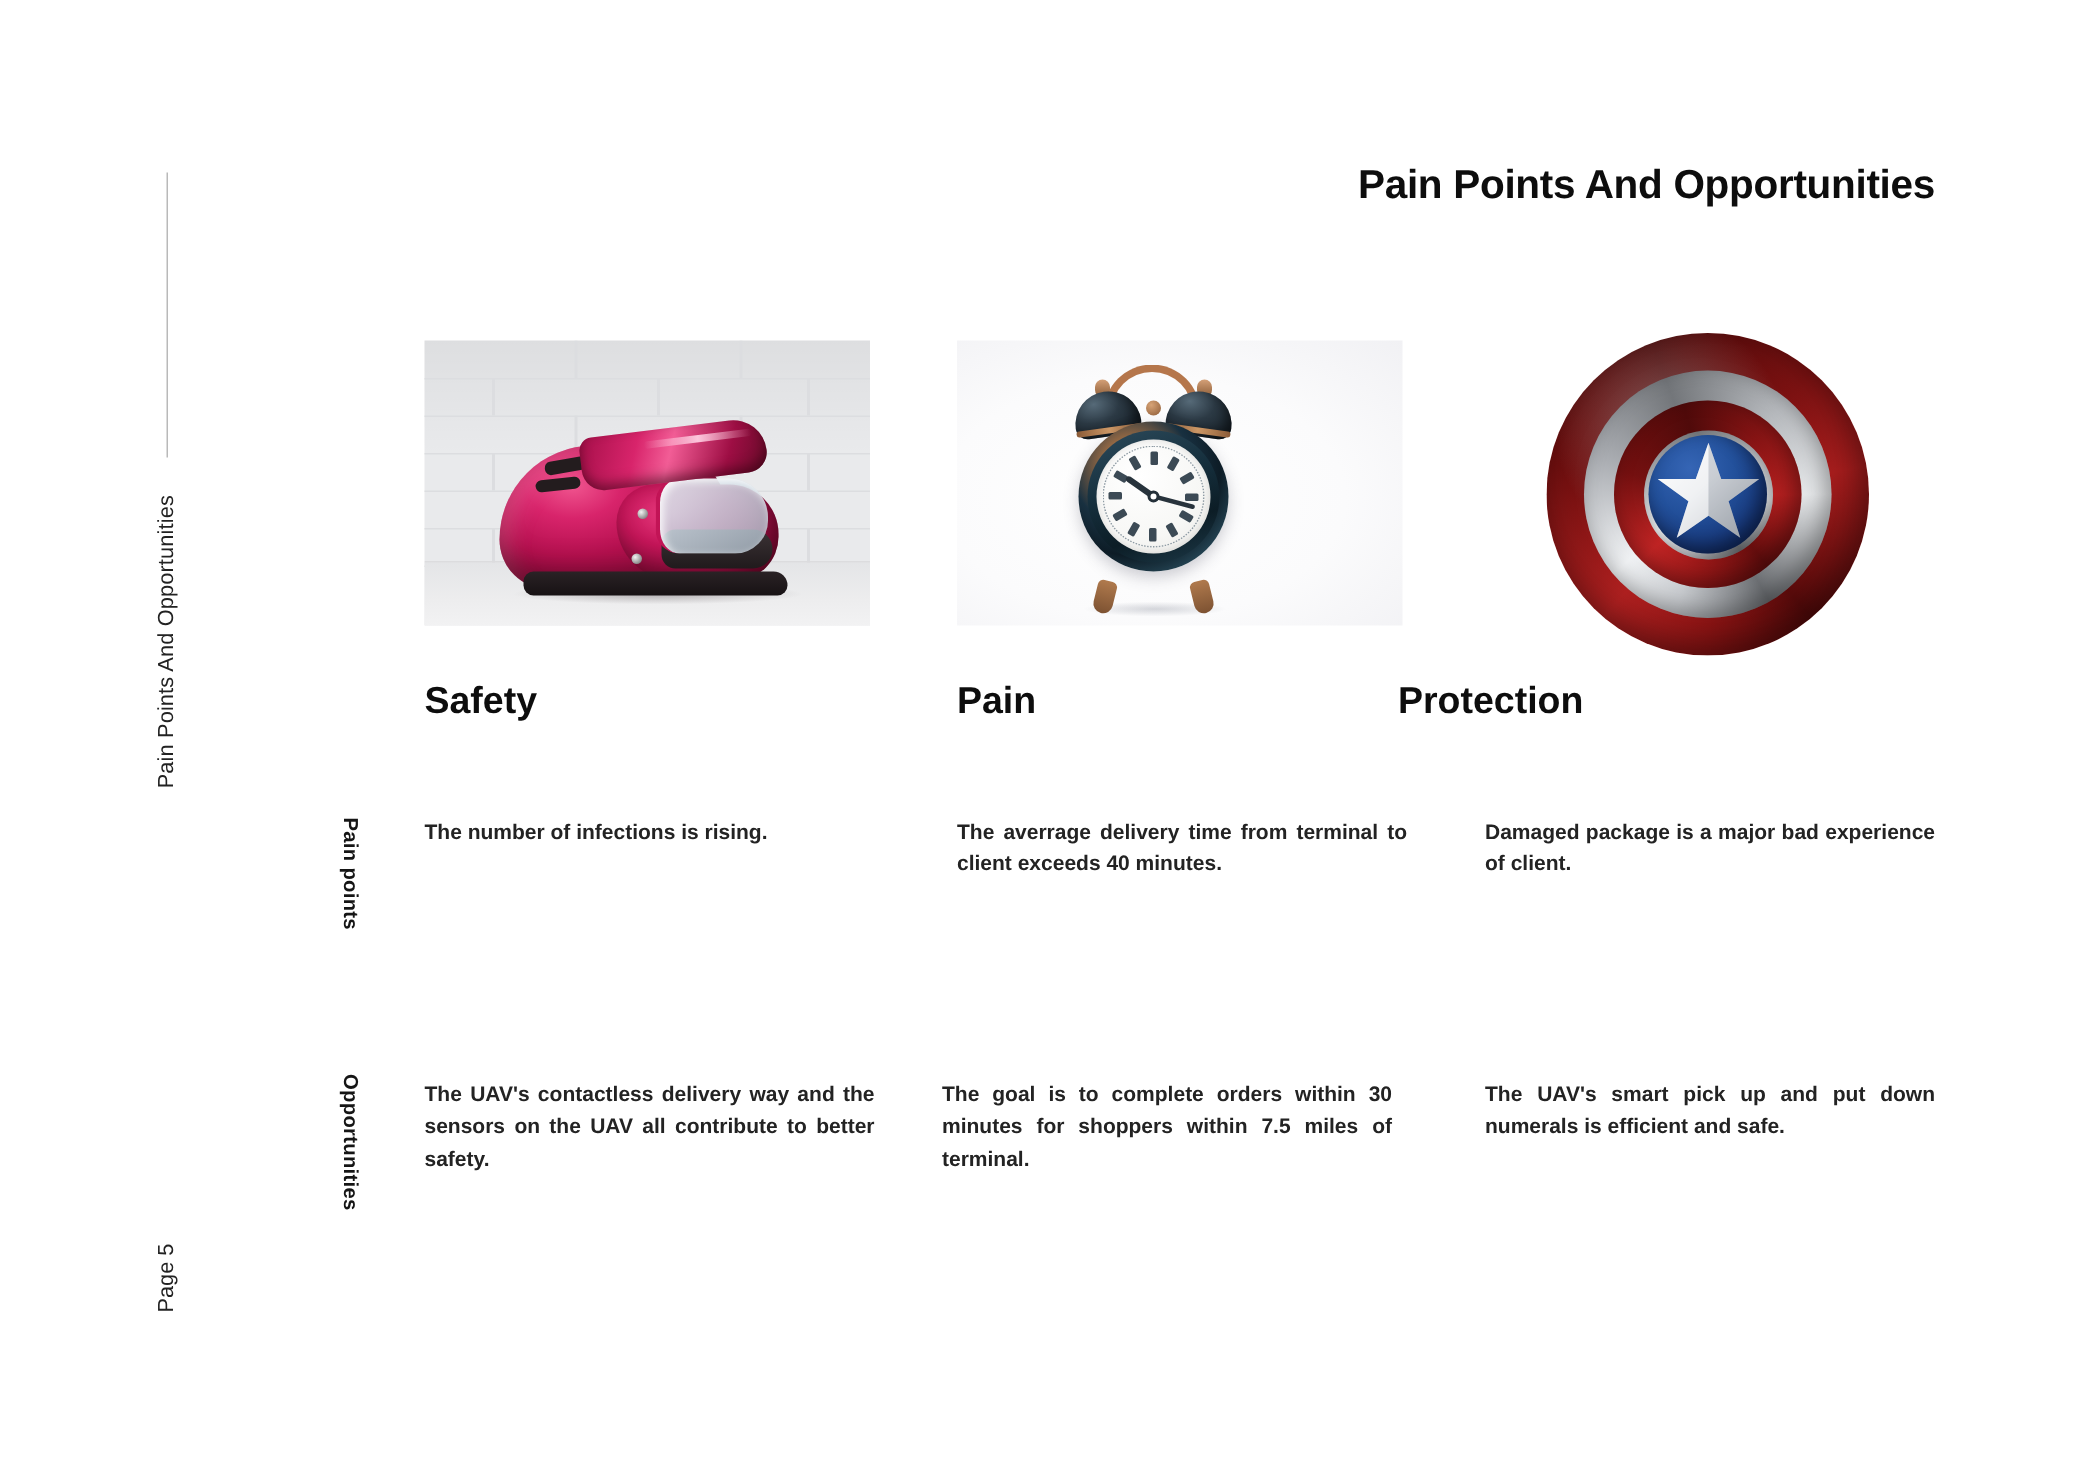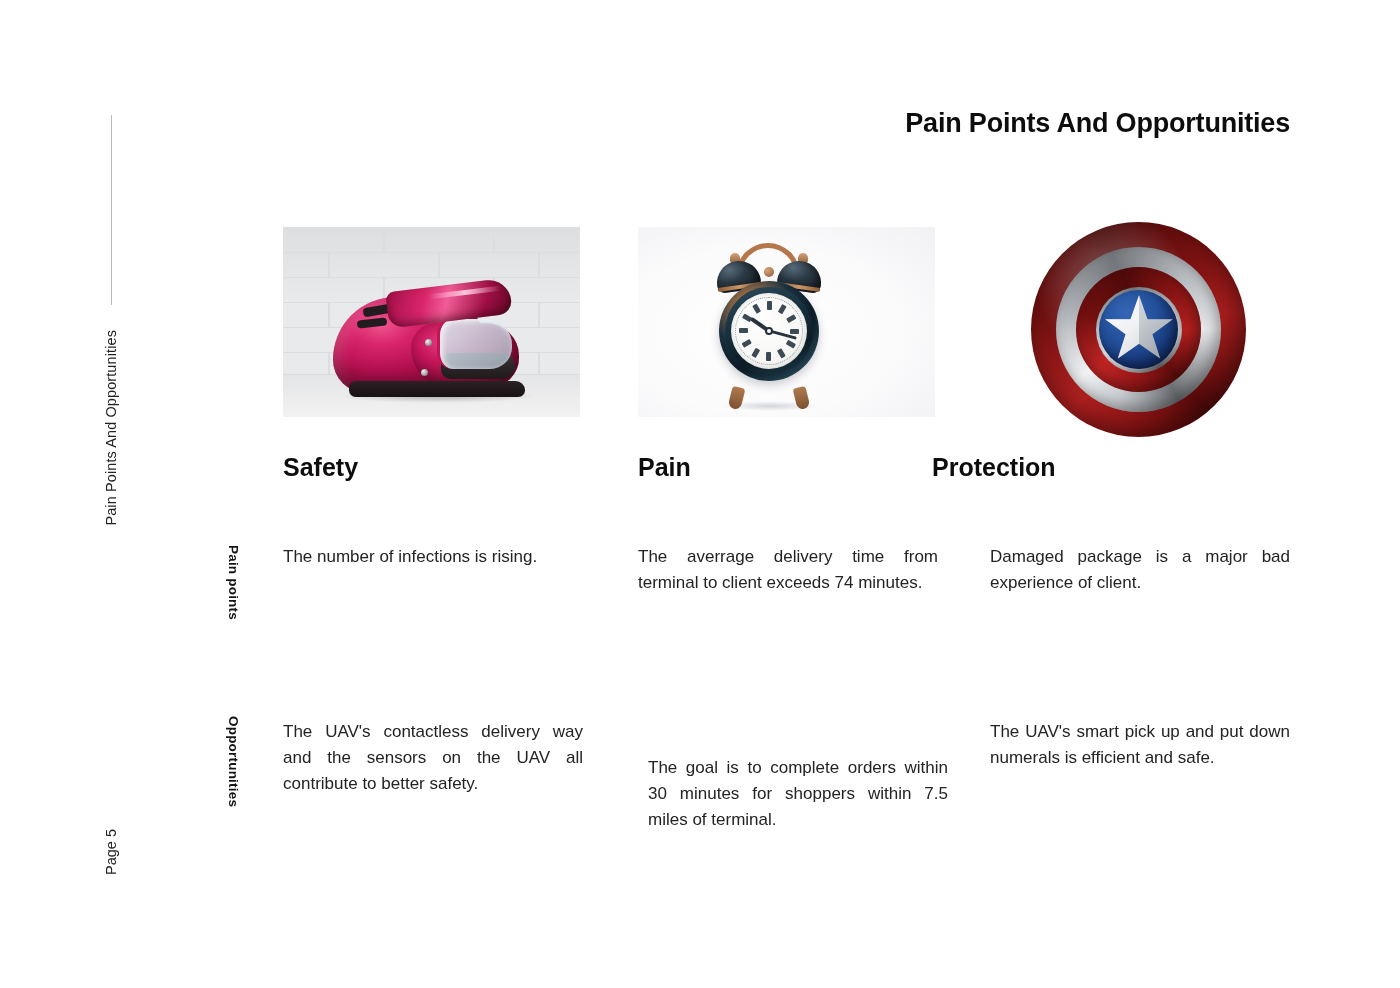--- a/index.html
+++ b/index.html
@@ -93,33 +93,34 @@
     font-weight: bold;
     color: #0d0d0d;
   }
   .heading-1 { left: 283px; }
   .heading-2 { left: 638px; }
   .heading-3 { left: 932px; }
 
   .body-block {
     position: absolute;
     width: 300px;
-    font-size: 17px;
+    font-size: 14px;
     line-height: 1.52;
     color: #232323;
+    font-weight: bold;
   }
   .body-block p { margin: 0 0 18px 0; }
   .body-block p:last-child { margin-bottom: 0; }
   .body-block p.justify { text-align: justify; }
 
   .pain-1 { left: 283px; top: 544px; }
   .pain-2 { left: 638px; top: 544px; width: 300px; }
   .pain-3 { left: 990px; top: 544px; width: 300px; }
   .opp-1  { left: 283px; top: 719px; }
-  .opp-2  { left: 648px; top: 719px; width: 300px; margin-top: 36px; }
+  .opp-2  { left: 628px; top: 719px; width: 300px; }
   .opp-3  { left: 990px; top: 719px; width: 300px; }
 
   
   .brick-wall {
     position: absolute; inset: 0;
     background:
       linear-gradient(180deg, rgba(0,0,0,0.05) 0%, rgba(0,0,0,0.0) 40%),
       #e9eaec;
     overflow: hidden;
   }
@@ -497,21 +498,21 @@
 </div>
 
 <div class="heading heading-1">Safety</div>
 <div class="heading heading-2">Pain</div>
 <div class="heading heading-3">Protection</div>
 
 <div class="body-block pain-1">
   <p>The number of infections is rising.</p>
 </div>
 <div class="body-block pain-2">
-  <p class="justify">The averrage delivery time from terminal to client exceeds 74 minutes.</p>
+  <p class="justify">The averrage delivery time from terminal to client exceeds 40 minutes.</p>
 </div>
 <div class="body-block pain-3">
   <p class="justify">Damaged package is a major bad experience of client.</p>
 </div>
 
 <div class="body-block opp-1">
   <p class="justify">The UAV's contactless delivery way and the sensors on the UAV all contribute to better safety.</p>
 </div>
 <div class="body-block opp-2">
   <p class="justify">The goal is to complete orders within 30 minutes for shoppers within 7.5 miles of terminal.</p>

